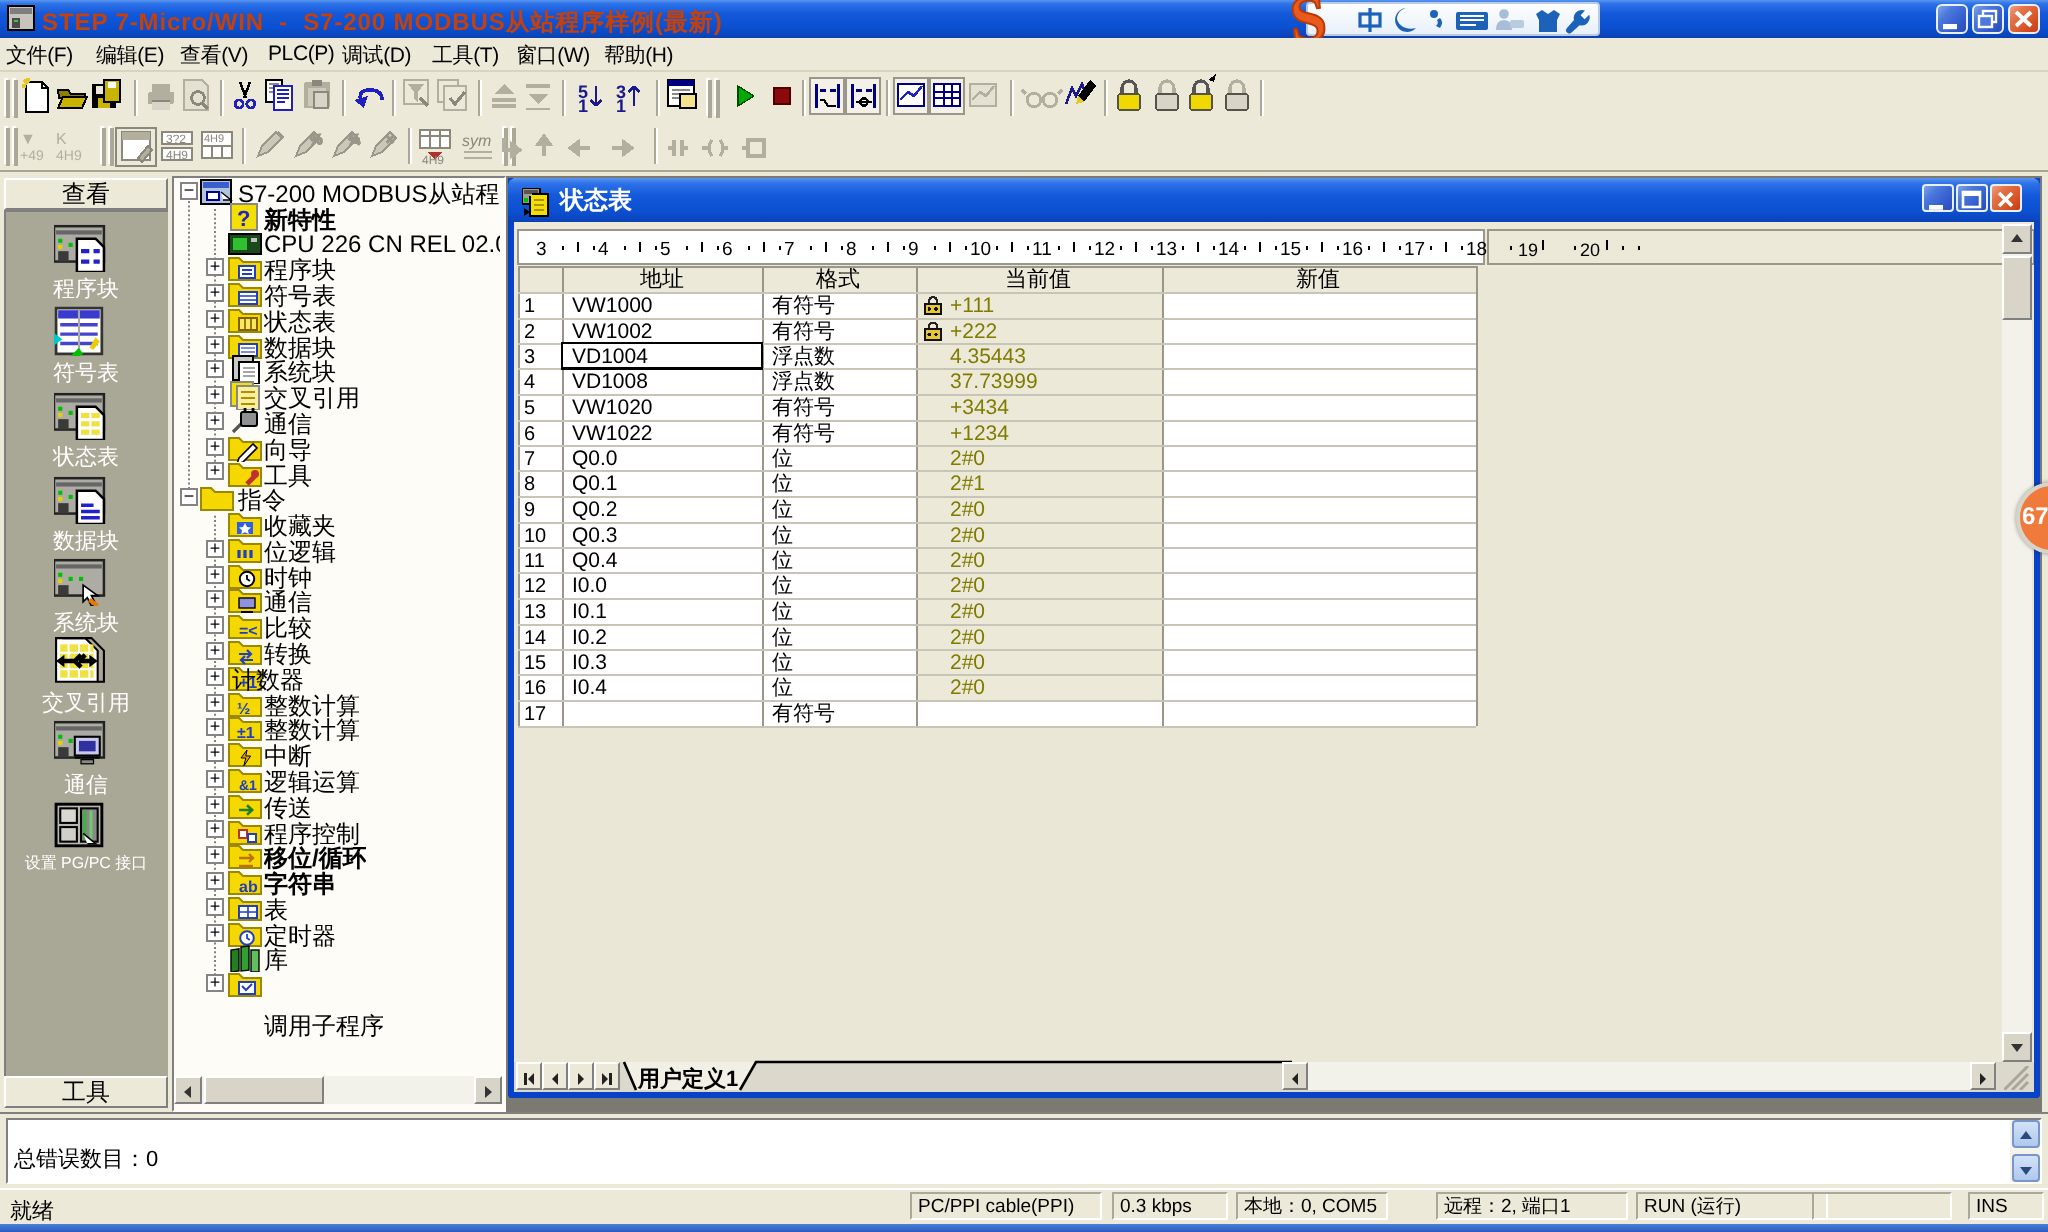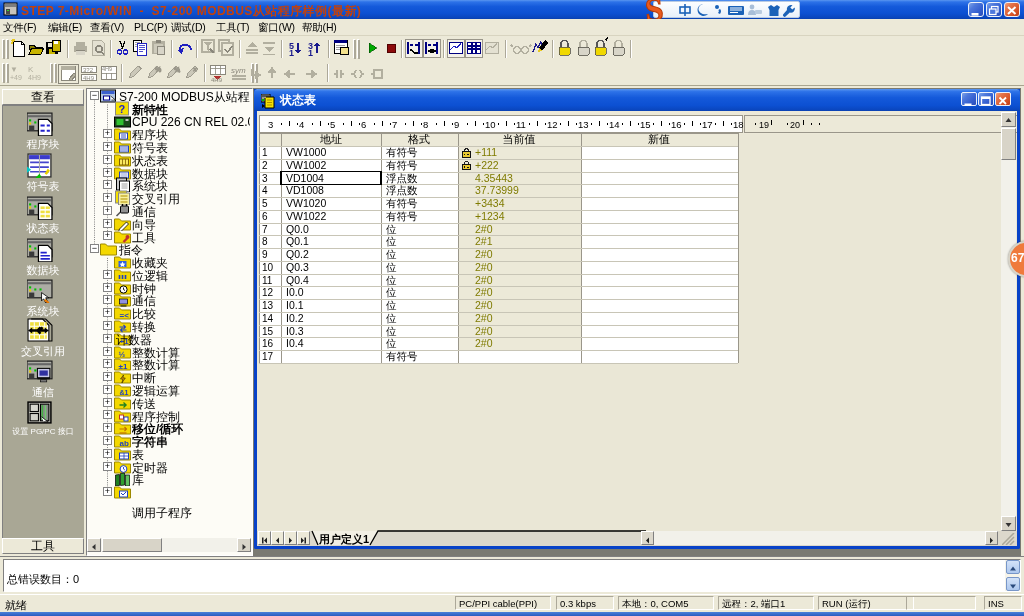--- a/index.html
+++ b/index.html
@@ -925,19 +925,19 @@
 <div class="abs" style="left:1006px;top:560px;width:14px;height:14px;border-radius:2px;background:linear-gradient(180deg,#D3E2F8,#AEC8EE);border:1px solid #7896C8;text-align:center"><svg width="12" height="12">
       <path d="M6 3.5 L3 7.5 h6 z" fill="#2A4A7C"></path>
     </svg></div>
 <div class="abs" style="left:1006px;top:577px;width:14px;height:14px;border-radius:2px;background:linear-gradient(180deg,#D3E2F8,#AEC8EE);border:1px solid #7896C8;text-align:center"><svg width="12" height="12">
       <path d="M6 8.5 L3 4.5 h6 z" fill="#2A4A7C"></path>
     </svg></div>
 <div class="abs" style="left:0;top:594px;width:1024px;height:18px;background:#ECE9D8;border-top:1px solid #fff"></div>
 <div class="abs tx" style="left:5px;top:598px;font-size:11px;color:#000">就绪</div>
 <div class="abs tx" style="left:455px;top:596px;width:96px;height:14px;border:1px solid #aca899;border-right-color:#fff;border-bottom-color:#fff;font-size:9.5px;line-height:13px;padding-left:3px;color:#000">PC/PPI cable(PPI)</div>
 <div class="abs tx" style="left:556px;top:596px;width:58px;height:14px;border:1px solid #aca899;border-right-color:#fff;border-bottom-color:#fff;font-size:9.5px;line-height:13px;padding-left:3px;color:#000">0.3 kbps</div>
-<div class="abs tx" style="left:618px;top:596px;width:96px;height:14px;border:1px solid #aca899;border-right-color:#fff;border-bottom-color:#fff;font-size:9.5px;line-height:13px;padding-left:3px;color:#000">本地：0, COM5</div>
+<div class="abs tx" style="left:618px;top:596px;width:76px;height:14px;border:1px solid #aca899;border-right-color:#fff;border-bottom-color:#fff;font-size:9.5px;line-height:13px;padding-left:3px;color:#000">本地：0, COM5</div>
 <div class="abs tx" style="left:718px;top:596px;width:96px;height:14px;border:1px solid #aca899;border-right-color:#fff;border-bottom-color:#fff;font-size:9.5px;line-height:13px;padding-left:3px;color:#000">远程：2, 端口1</div>
 <div class="abs tx" style="left:818px;top:596px;width:96px;height:14px;border:1px solid #aca899;border-right-color:#fff;border-bottom-color:#fff;font-size:9.5px;line-height:13px;padding-left:3px;color:#000">RUN (运行)</div>
 <div class="abs tx" style="left:906px;top:596px;width:70px;height:14px;border:1px solid #aca899;border-right-color:#fff;border-bottom-color:#fff;font-size:9.5px;line-height:13px;padding-left:3px;color:#000"></div>
 <div class="abs tx" style="left:984px;top:596px;width:38px;height:14px;border:1px solid #aca899;border-right-color:#fff;border-bottom-color:#fff;font-size:9.5px;line-height:13px;padding-left:3px;color:#000">INS</div>
 <div class="abs" style="left:0;top:612px;width:1024px;height:4px;background:linear-gradient(180deg,#4B80D8,#2A5BC0)"></div>
 <div class="abs" style="left:1008px;top:241px;width:36px;height:36px;border-radius:50%;background:#EF7A3C;border:2px solid #D8D4C8;box-shadow:0 0 2px rgba(0,0,0,.4)"></div>
 <div class="abs tx" style="left:1011px;top:251px;font-size:12px;font-weight:bold;color:#fff">67</div>
 </body></html>

